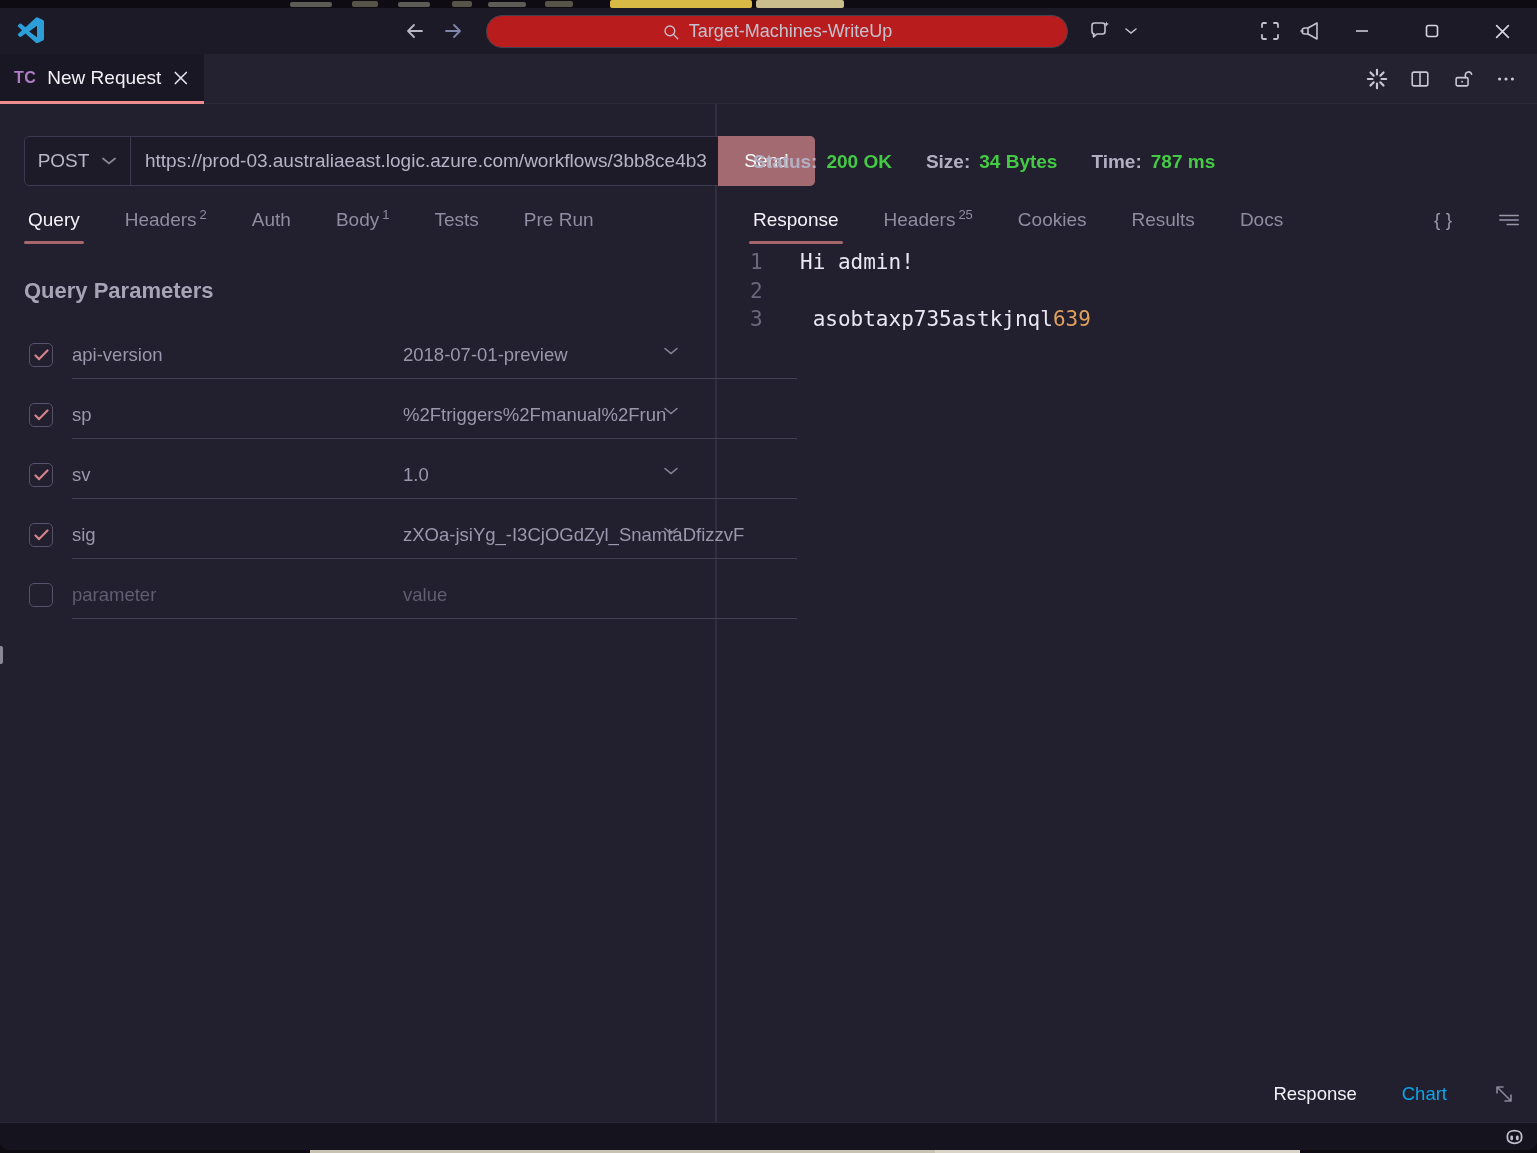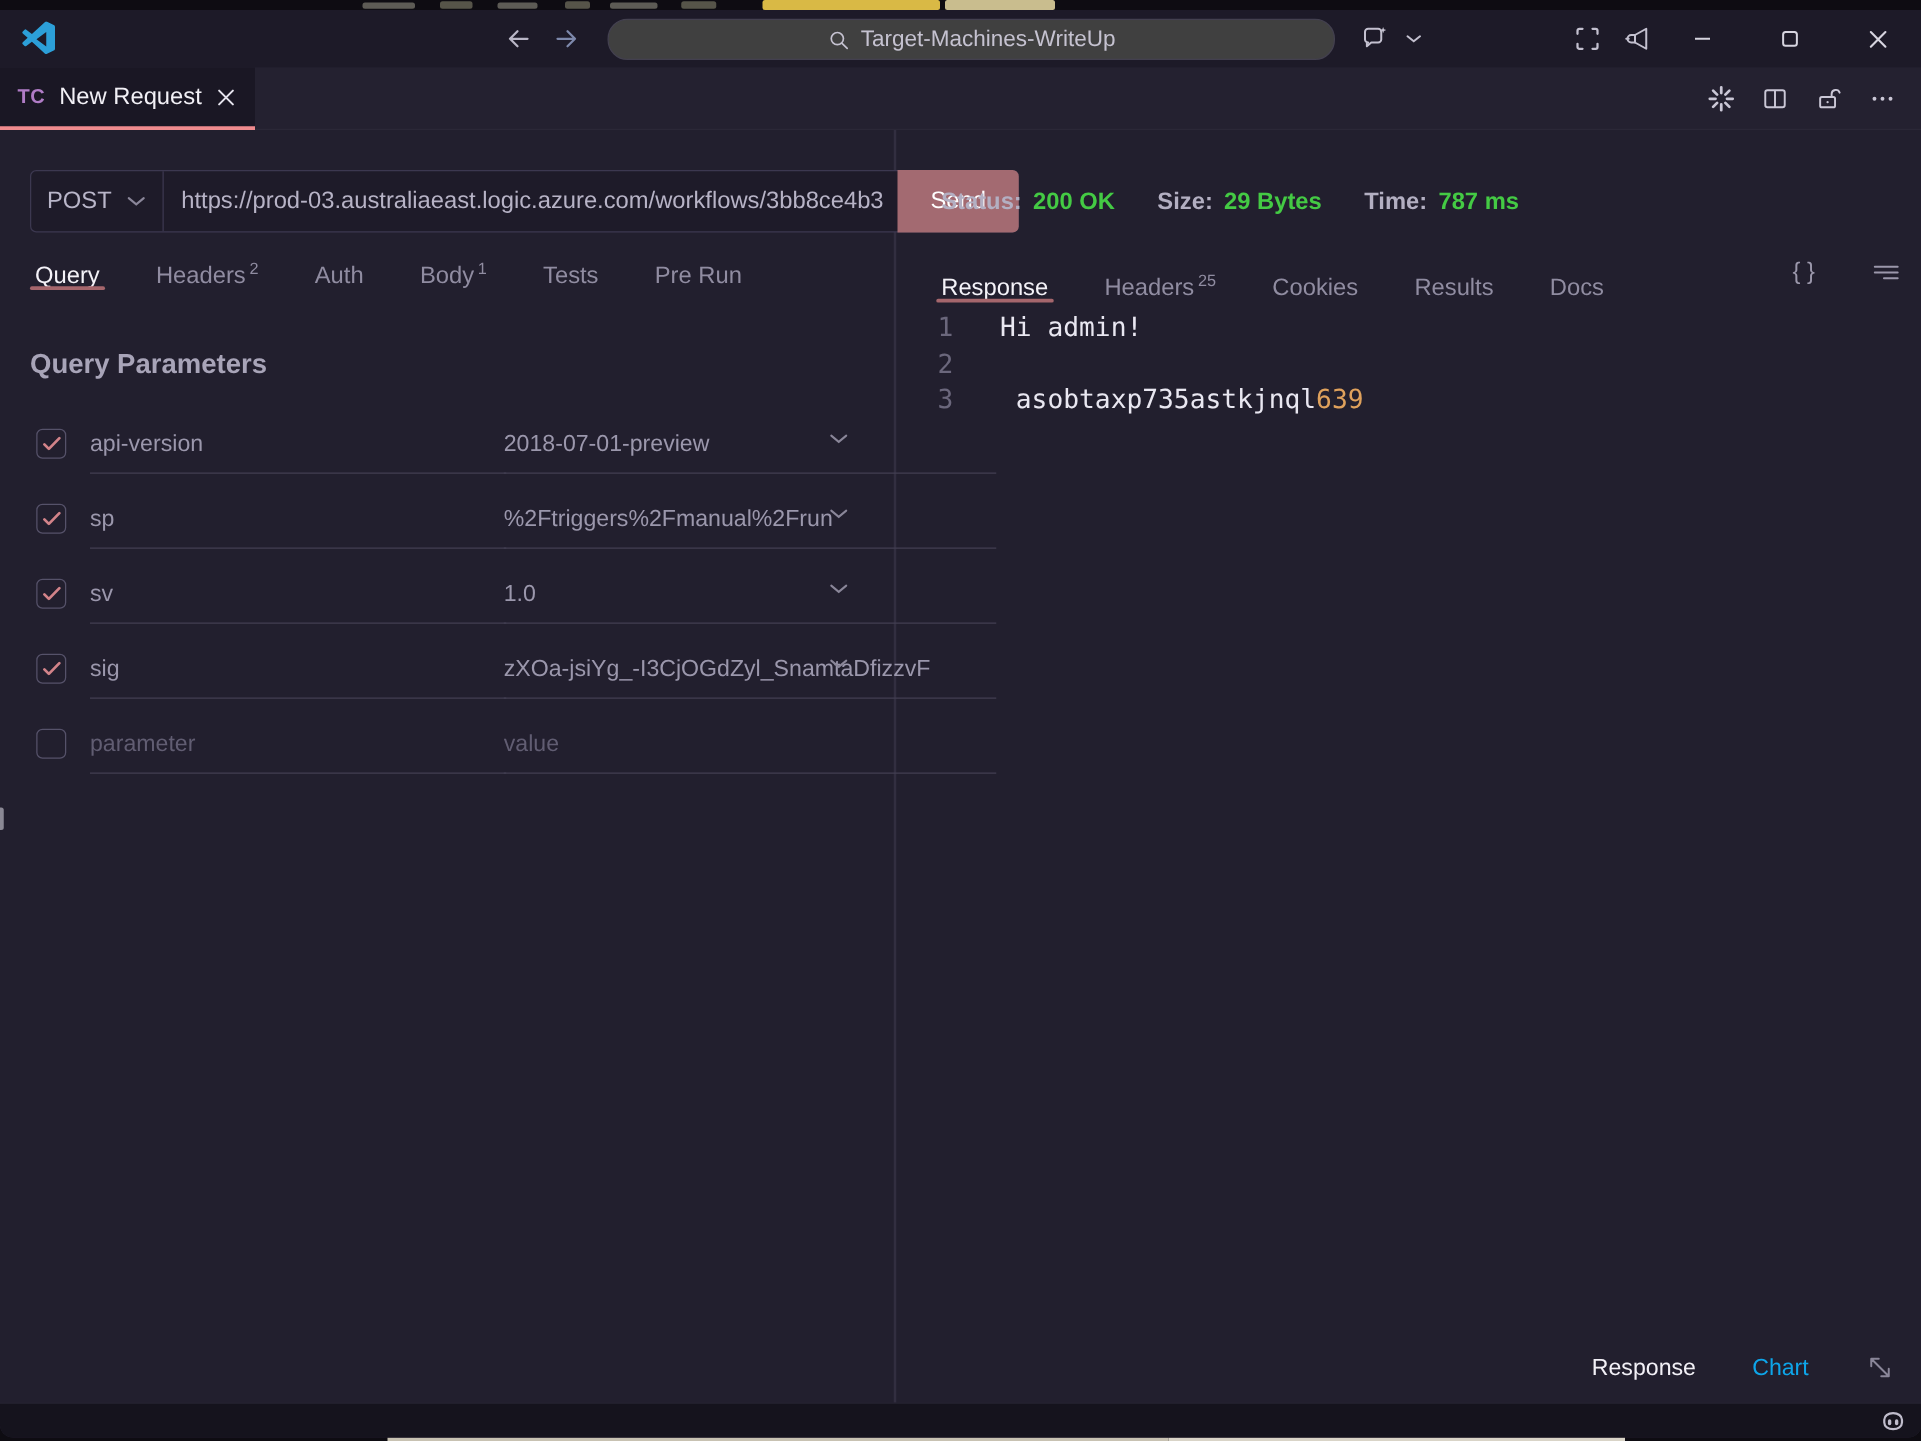--- a/index.html
+++ b/index.html
@@ -21,21 +21,21 @@
   
   .window{position:absolute;top:8px;left:0;width:1537px;height:1142px;background:var(--c-bg);
           border-radius:0 0 10px 10px;overflow:hidden}
 
   
   .titlebar{position:absolute;top:0;left:0;right:0;height:46px;background:var(--c-titlebar)}
   .vscode-logo{position:absolute;left:16px;top:9px;width:28px;height:28px}
   .nav-arrow{position:absolute;top:11px;width:24px;height:24px;color:#b9b6c6;cursor:default}
   .nav-back{left:403px}
   .nav-fwd{left:441px;color:#7d88ab}
-  .searchbox{position:absolute;left:486px;top:7px;width:582px;height:33px;background:#404040;
+  .searchbox{position:absolute;left:486px;top:7px;width:582px;height:33px;background:#b91c1c;
              border:1px solid #43404f;border-radius:16px;display:flex;align-items:center;
              justify-content:center;gap:9px;color:#c5c2d0;font-size:18px}
   .tb-icon{position:absolute;top:11px;width:24px;height:24px;color:#c3c0cf}
   .chev-sm{position:absolute;top:18px;width:14px;height:10px;color:#c3c0cf}
   .winctl{position:absolute;top:9px;width:30px;height:28px;display:flex;align-items:center;
           justify-content:center;color:#d6d4df}
 
   
   .tabbar{position:absolute;top:46px;left:0;right:0;height:50px;background:var(--c-tabbar);
           border-bottom:1px solid #2b2837}
@@ -59,21 +59,21 @@
            border:1px solid var(--c-box-border);border-radius:5px;display:flex;align-items:stretch}
   .method{width:106px;display:flex;align-items:center;justify-content:center;gap:12px;
           border-right:1px solid var(--c-box-border);color:#b9b6c9;font-size:19px}
   .url-input{flex:1;display:flex;align-items:center;padding:0 14px;color:#b7b3c6;font-size:19px;
              white-space:nowrap;overflow:hidden;min-width:0}
   .send-btn{width:97px;margin:-1px -1px -1px 0;background:var(--c-send);color:#fff;font-size:19px;
             display:flex;align-items:center;justify-content:center;border-radius:0 5px 5px 0}
 
   
   .tabs{display:flex;gap:45px;align-items:flex-end}
-  .tab{position:relative;color:#908ca1;font-size:19px;white-space:nowrap;cursor:default}
+  .tab{position:relative;color:#908ca1;font-size:19px;padding-bottom:13px;white-space:nowrap;cursor:default}
   .tab sup{font-size:13px;margin-left:3px}
   .tab.active{color:#f4f2f8}
   .tab.active::after{content:"";position:absolute;left:-4px;right:-4px;bottom:0;height:3px;
                      background:var(--c-accent);border-radius:2px}
   .req-tabs{position:absolute;top:103px;left:28px}
   .resp-tabs{position:absolute;top:103px;left:36px;right:16px}
   .resp-tabs .spacer{flex:1}
   .tab-ic{color:#9b97ab;padding-bottom:13px}
 
   .section-title{position:absolute;top:174px;left:24px;font-size:22px;color:#a8a4b8;font-weight:700}
@@ -312,21 +312,21 @@
 
     <div class="right-panel">
 
       <div class="status-line">
         <div class="status-item">
           <span class="lbl">Status:</span>
           <span class="val">200 OK</span>
         </div>
         <div class="status-item">
           <span class="lbl">Size:</span>
-          <span class="val">29 Bytes</span>
+          <span class="val">34 Bytes</span>
         </div>
         <div class="status-item">
           <span class="lbl">Time:</span>
           <span class="val">787 ms</span>
         </div>
       </div>
 
       <div class="tabs resp-tabs">
         <div class="tab active"><span>Response</span></div>
         <div class="tab"><span>Headers</span><sup>25</sup></div>

